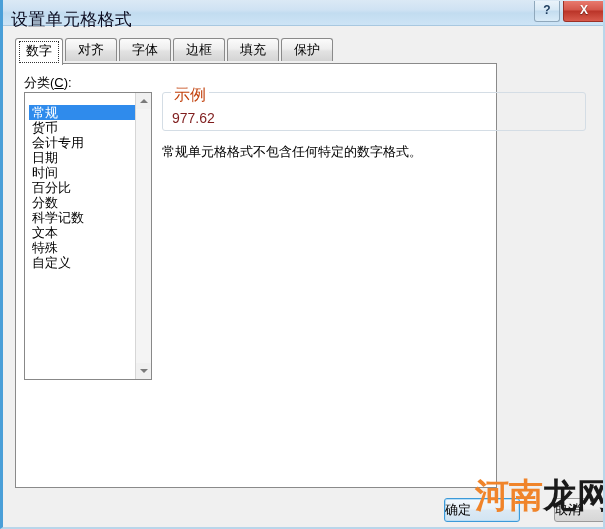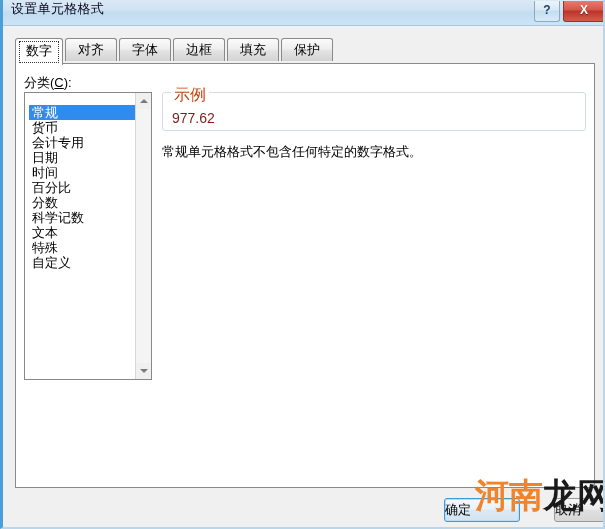--- a/index.html
+++ b/index.html
@@ -35,22 +35,22 @@
     left: 0; top: 0;
     width: 605px;
     height: 25px;
     background: linear-gradient(to bottom,
         #dbe9f5 0%, #cfe2f3 40%, #c2dcf0 52%, #cde4f6 100%);
     border-bottom: 1px solid #a8c8e0;
   }
   #titlebar .title-text {
     position: absolute;
     left: 8px;
-    top: 0;
-    font-size: 13px;
+    top: 8px;
+    font-size: 17px;
     color: #0a0a1e;
     letter-spacing: 0.3px;
     white-space: nowrap;
   }
   .win-btn {
     position: absolute;
     top: 1px;
     height: 21px;
     box-sizing: border-box;
     border: 1px solid #8fa8bc;
@@ -118,21 +118,21 @@
   }
   .tab.active .tab-label {
     position: relative;
   }
 
   
   #panel {
     position: absolute;
     left: 12px;
     top: 63px;
-    width: 580px;
+    width: 482px;
     height: 425px;
     box-sizing: border-box;
     background: #ffffff;
     border: 1px solid #8a8a8a;
     z-index: 2;
   }
 
   
   #cat-label {
     position: absolute;

